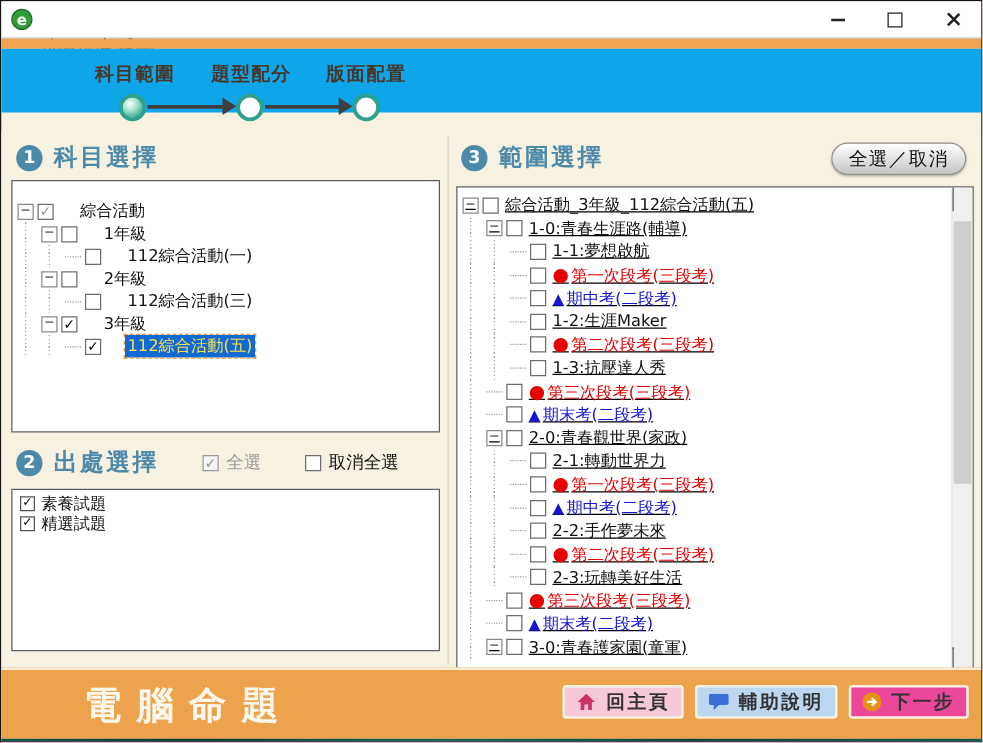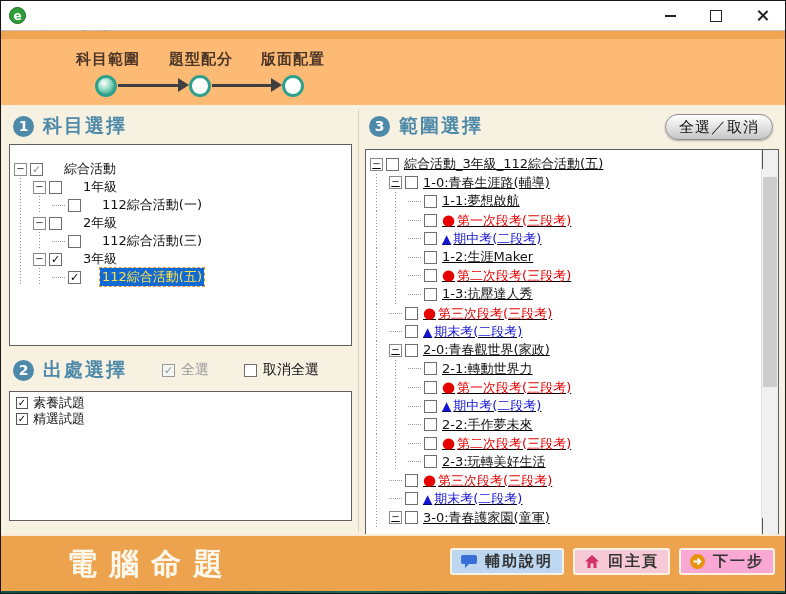--- a/index.html
+++ b/index.html
@@ -16,21 +16,21 @@
   .wbtn{width:46px;display:flex;align-items:center;justify-content:center;cursor:default;}
   .ico-min{width:11px;height:2px;background:#222;}
   .ico-max{width:10px;height:10px;border:1px solid #222;}
   .ico-close{position:relative;width:13px;height:13px;}
   .ico-close::before,.ico-close::after{content:"";position:absolute;left:6px;top:0;width:1.5px;height:13px;background:#222;}
   .ico-close::before{transform:rotate(45deg);}
   .ico-close::after{transform:rotate(-45deg);}
 
   
   .orangebar{position:absolute;top:30px;left:0;right:0;height:8px;background:#f0a351;}
-  .steps{position:absolute;top:38px;left:0;right:0;height:66px;background:#fdba74;}
+  .steps{position:absolute;top:38px;left:0;right:0;height:51px;background:#0ea5e9;}
   .step-label{position:absolute;top:11px;width:130px;text-align:center;font-size:15px;font-weight:bold;
               color:#4a3526;letter-spacing:1px;}
   .sl1{left:42px;} .sl2{left:135px;} .sl3{left:227px;}
   .circle{position:absolute;top:36px;width:16px;height:16px;border:3px solid #2fa08c;border-radius:50%;
           background:#fff;box-sizing:content-box;}
   .c1{left:94px;} .c2{left:188px;} .c3{left:281px;}
   .circle.active{background:radial-gradient(circle at 38% 32%, #ffffff 0%, #9fe0c8 40%, #2fa08c 85%);}
   .arrowline{position:absolute;top:45px;height:3px;background:#3f3f3f;}
   .al1{left:117px;width:61px;} .al2{left:211px;width:61px;}
   .arrowhead{position:absolute;top:39px;width:0;height:0;border-left:11px solid #3f3f3f;
@@ -96,21 +96,21 @@
   .sup{top:0;} .sup .chev{transform:rotate(45deg);}
   .sdown{bottom:0;} .sdown .chev{transform:rotate(225deg);margin-top:3px;}
   .sthumb{position:absolute;left:1px;top:27px;width:14px;height:210px;background:#cdcdcd;}
 
   
   .footer{position:absolute;top:533px;left:0;right:0;height:57px;background:#eda24e;border-top:2px solid #f8ecd8;box-sizing:border-box;}
   .brand{position:absolute;left:66px;top:8px;font-size:30px;font-weight:bold;color:#fdf8ec;letter-spacing:12px;}
   .fbtns{position:absolute;right:10px;top:12px;display:flex;gap:9px;}
   .fbtn{height:27px;display:flex;align-items:center;gap:8px;padding:0 9px;border:2px solid #faf3e4;
         border-radius:3px;font-size:15px;letter-spacing:2px;color:#333;font-weight:bold;box-sizing:border-box;}
-  .fbtn-home{background:#f7c9d6;} .fbtn-help{background:#bdd7f0;} .fbtn-next{background:#f9a8d4;}
+  .fbtn-home{background:#f7c9d6;} .fbtn-help{background:#bdd7f0;} .fbtn-next{background:#ec4899;}
   .fico{display:flex;align-items:center;}
 
   .tealstrip{position:absolute;top:590px;left:0;right:0;height:4px;
              background:linear-gradient(90deg,#14524c,#0d3a36 20%,#1b675c 45%,#0f453f 70%,#16574f);}
 </style>
 </head>
 <body>
 
 <div class="window">
 
@@ -365,35 +365,35 @@
         <span class="sarrow sup"><span class="chev"></span></span>
         <span class="sthumb"></span>
         <span class="sarrow sdown"><span class="chev"></span></span>
       </div>
     </div>
   </div>
 
   <div class="footer">
     <span class="brand">電腦命題</span>
     <span class="fbtns">
+      <button class="fbtn fbtn-home">
+        <span class="fico">
+          <svg width="16" height="14" viewBox="0 0 16 14">
+              <path d="M8 0 L15 6.5 H12.5 V13 H9.5 V8.5 H6.5 V13 H3.5 V6.5 H1 Z" fill="#cf3268"></path>
+            </svg>
+        </span>
+        <span>回主頁</span>
+      </button>
       <button class="fbtn fbtn-help">
         <span class="fico">
           <svg width="16" height="13" viewBox="0 0 16 13">
               <path d="M2 0 H14 Q16 0 16 2 V7 Q16 9 14 9 H8 L4 13 V9 H2 Q0 9 0 7 V2 Q0 0 2 0 Z" fill="#3a6fd8"></path>
             </svg>
         </span>
         <span>輔助說明</span>
-      </button>
-      <button class="fbtn fbtn-home">
-        <span class="fico">
-          <svg width="16" height="14" viewBox="0 0 16 14">
-              <path d="M8 0 L15 6.5 H12.5 V13 H9.5 V8.5 H6.5 V13 H3.5 V6.5 H1 Z" fill="#cf3268"></path>
-            </svg>
-        </span>
-        <span>回主頁</span>
       </button>
       <button class="fbtn fbtn-next">
         <span class="fico">
           <svg width="15" height="15" viewBox="0 0 15 15">
               <circle cx="7.5" cy="7.5" r="7.5" fill="#e8920c"></circle>
               <path d="M3.5 7.5 H10 M7.5 4.5 L10.5 7.5 L7.5 10.5" stroke="#fff" stroke-width="1.8" fill="none"></path>
             </svg>
         </span>
         <span>下一步</span>
       </button>

